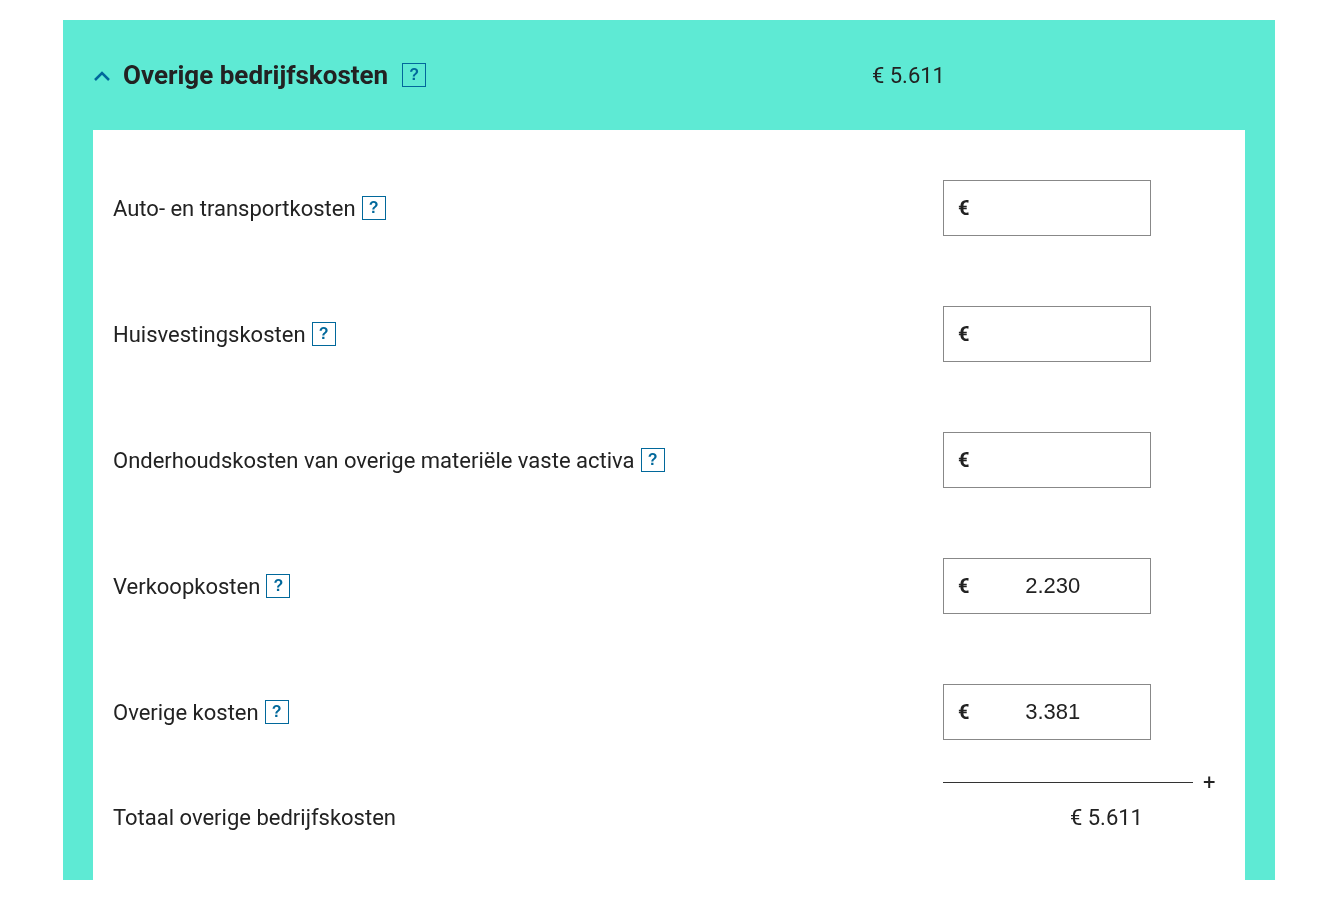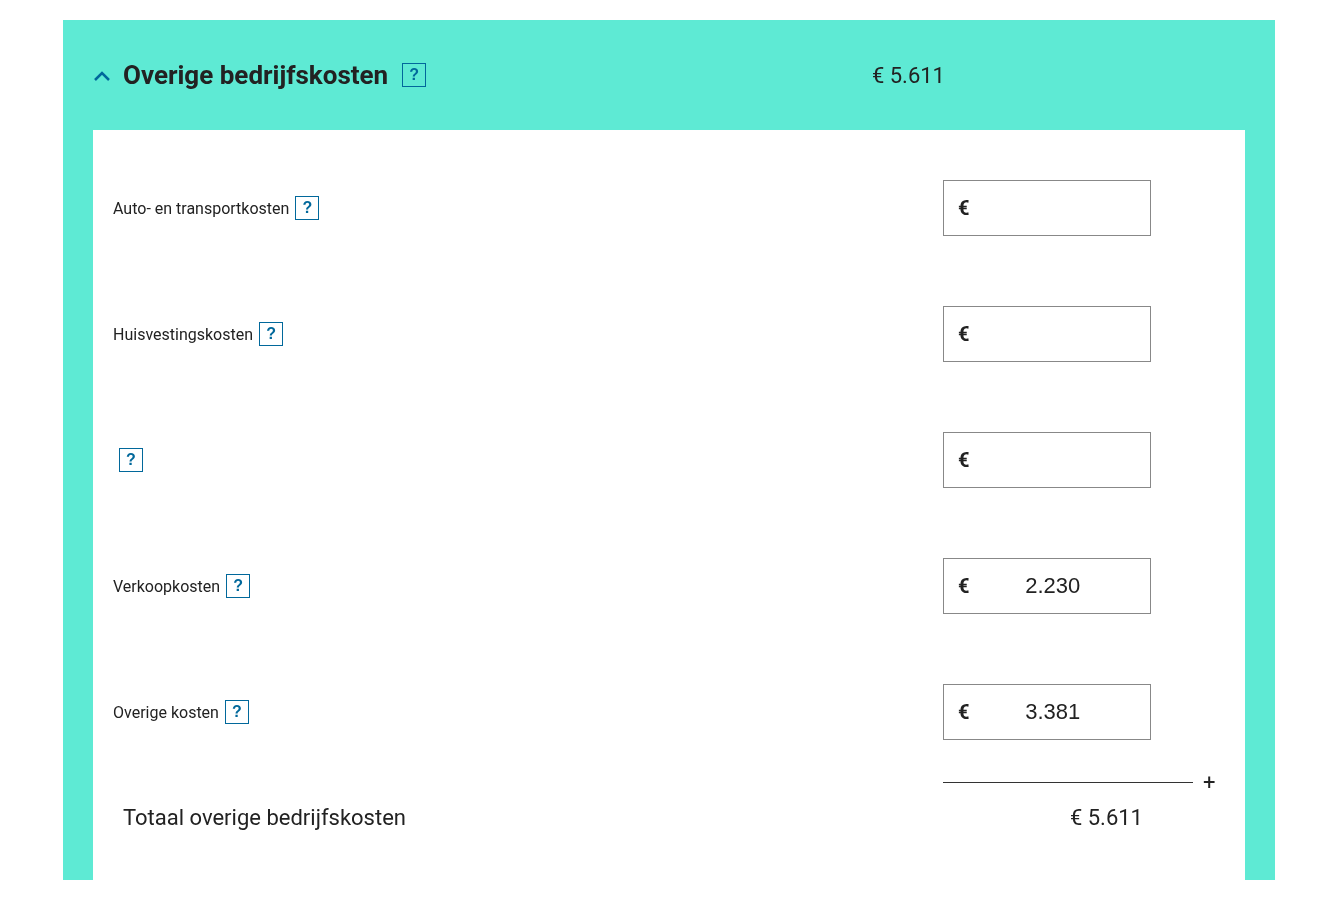--- a/index.html
+++ b/index.html
@@ -66,21 +66,21 @@
       display: flex;
       align-items: center;
       margin-bottom: 70px;
     }
     .form-label-wrap {
       display: flex;
       align-items: center;
       flex: 1;
     }
     .form-label {
-      font-size: 16px;
+      font-size: 22px;
       color: #222;
     }
     .input-wrap {
       display: flex;
       align-items: center;
       border: 1px solid #888;
       background: #fff;
       width: 208px;
       height: 56px;
       padding: 0 14px;
@@ -117,21 +117,20 @@
     }
     .plus-sign {
       font-size: 22px;
       color: #222;
       margin-left: 10px;
       width: 12px;
     }
     .total-row {
       display: flex;
       align-items: flex-start;
-      margin-left: 10px;
     }
     .total-label {
       font-size: 22px;
       color: #222;
       flex: 1;
     }
     .total-amount {
       font-size: 22px;
       color: #222;
       width: 250px;
@@ -182,20 +181,21 @@
         <div class="input-wrap">
           <span class="currency-sym">€</span>
           <input class="amount-input" value="" style="">
         </div>
       </div>
       <div class="plus-spacer"></div>
     </div>
 
     <div class="form-row">
       <div class="form-label-wrap">
+        <span class="form-label">Onderhoudskosten van overige materiële vaste activa</span>
         <button class="help-icon">?</button>
       </div>
       <div class="input-col">
         <div class="input-wrap">
           <span class="currency-sym">€</span>
           <input class="amount-input" value="" style="">
         </div>
       </div>
       <div class="plus-spacer"></div>
     </div>

